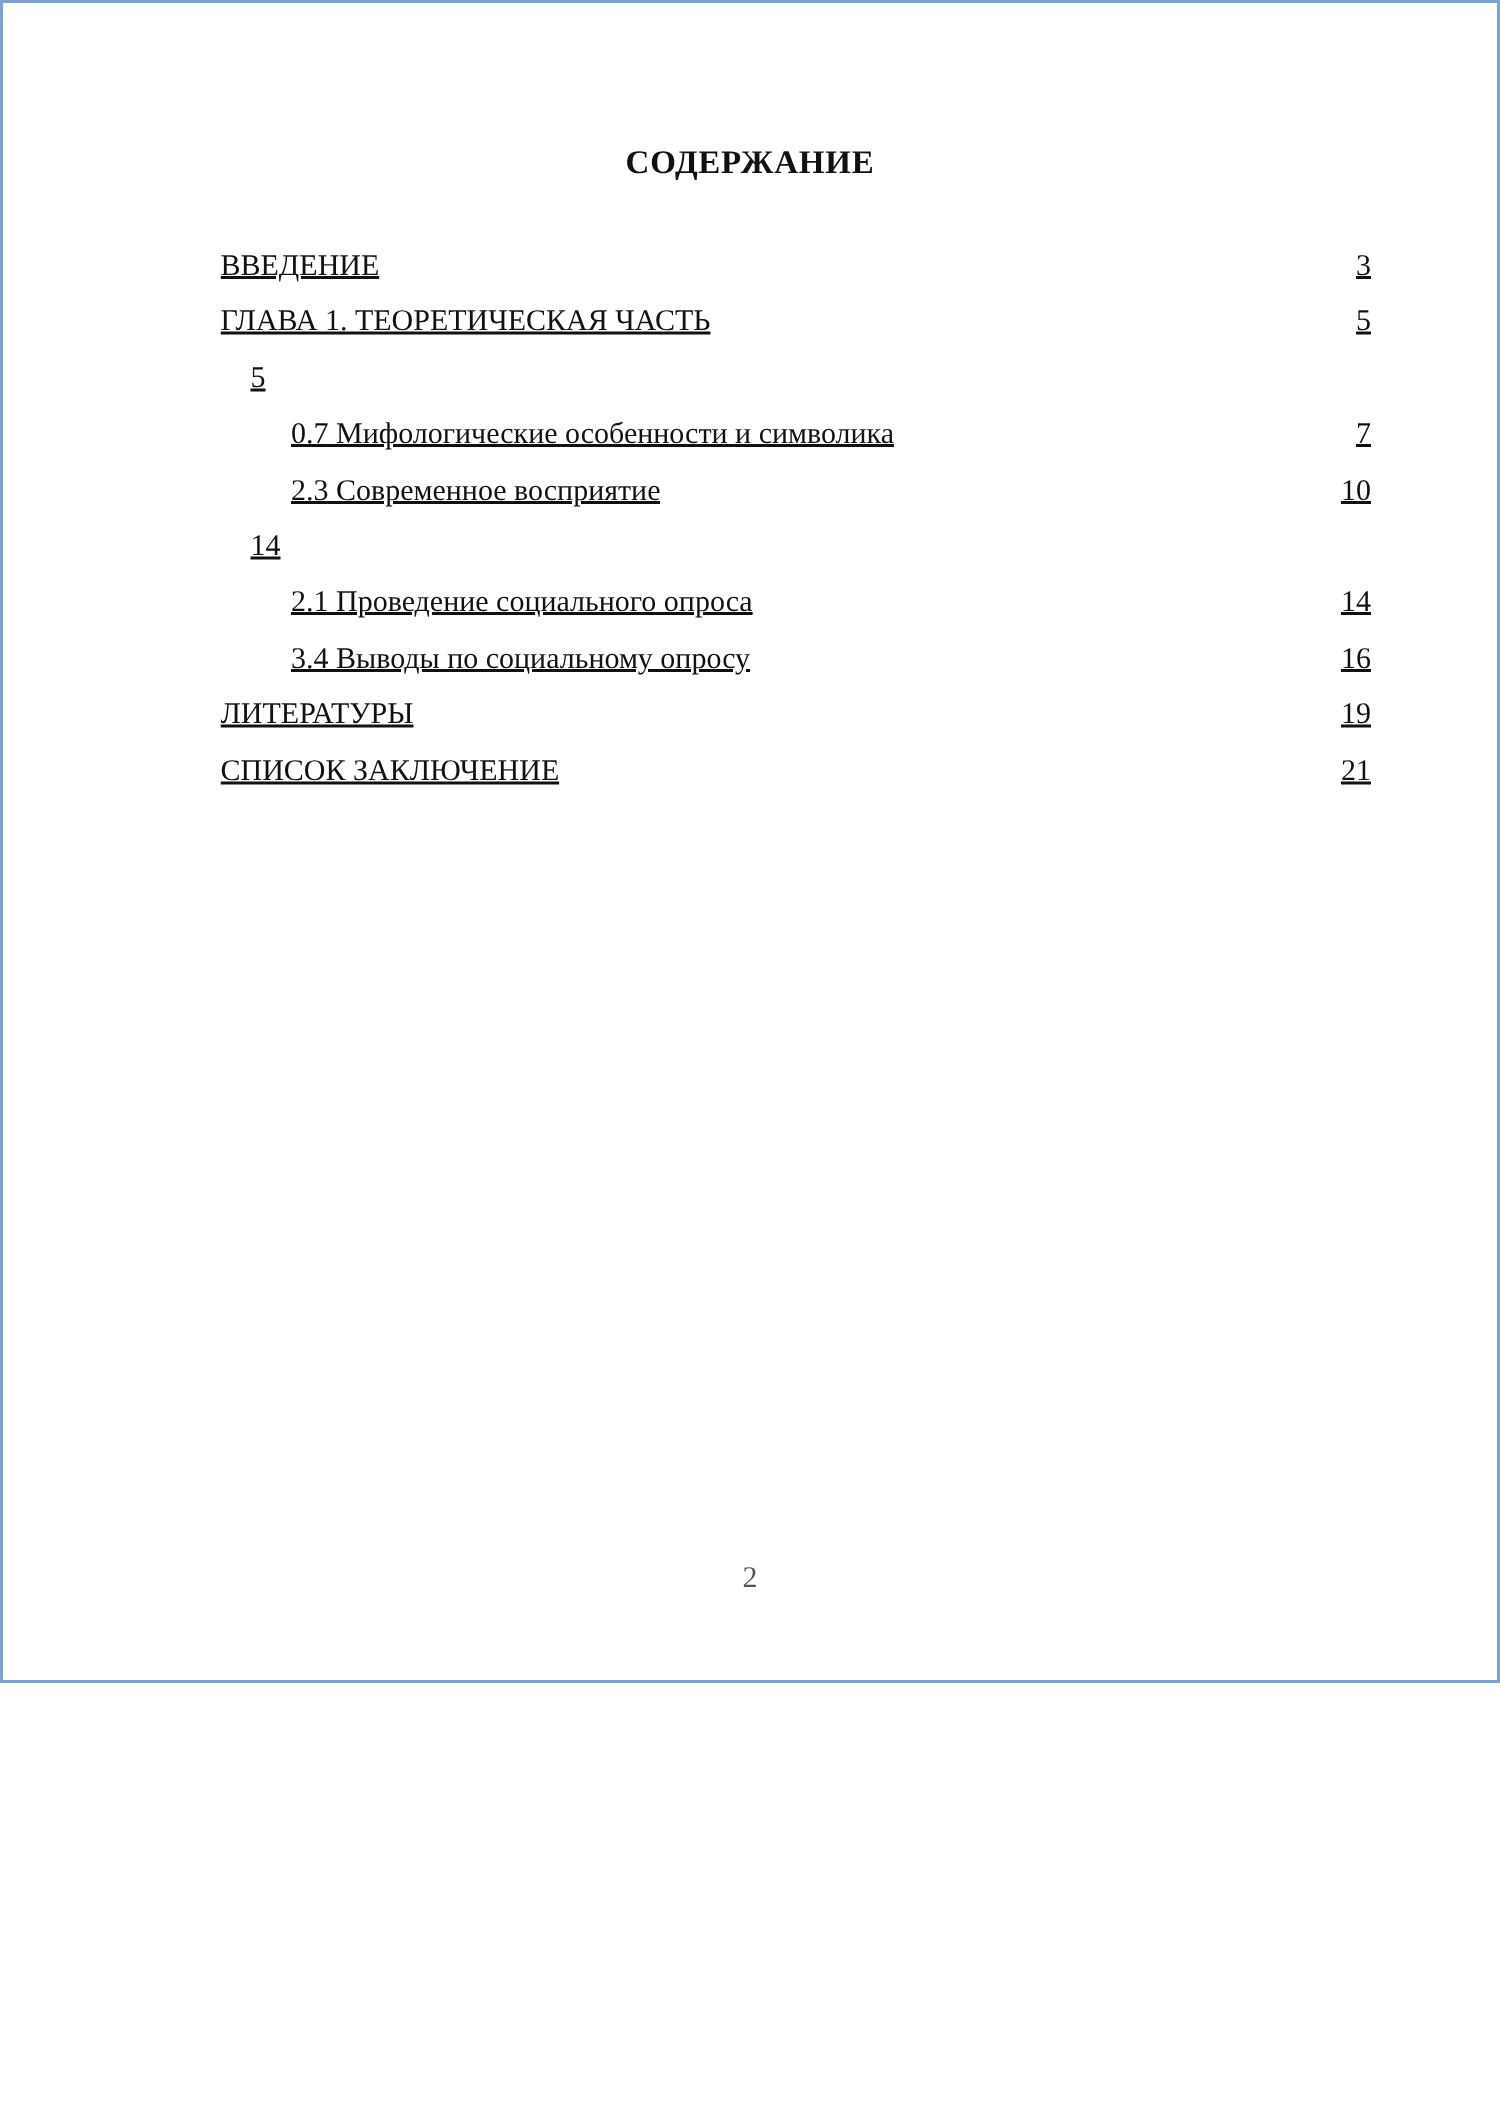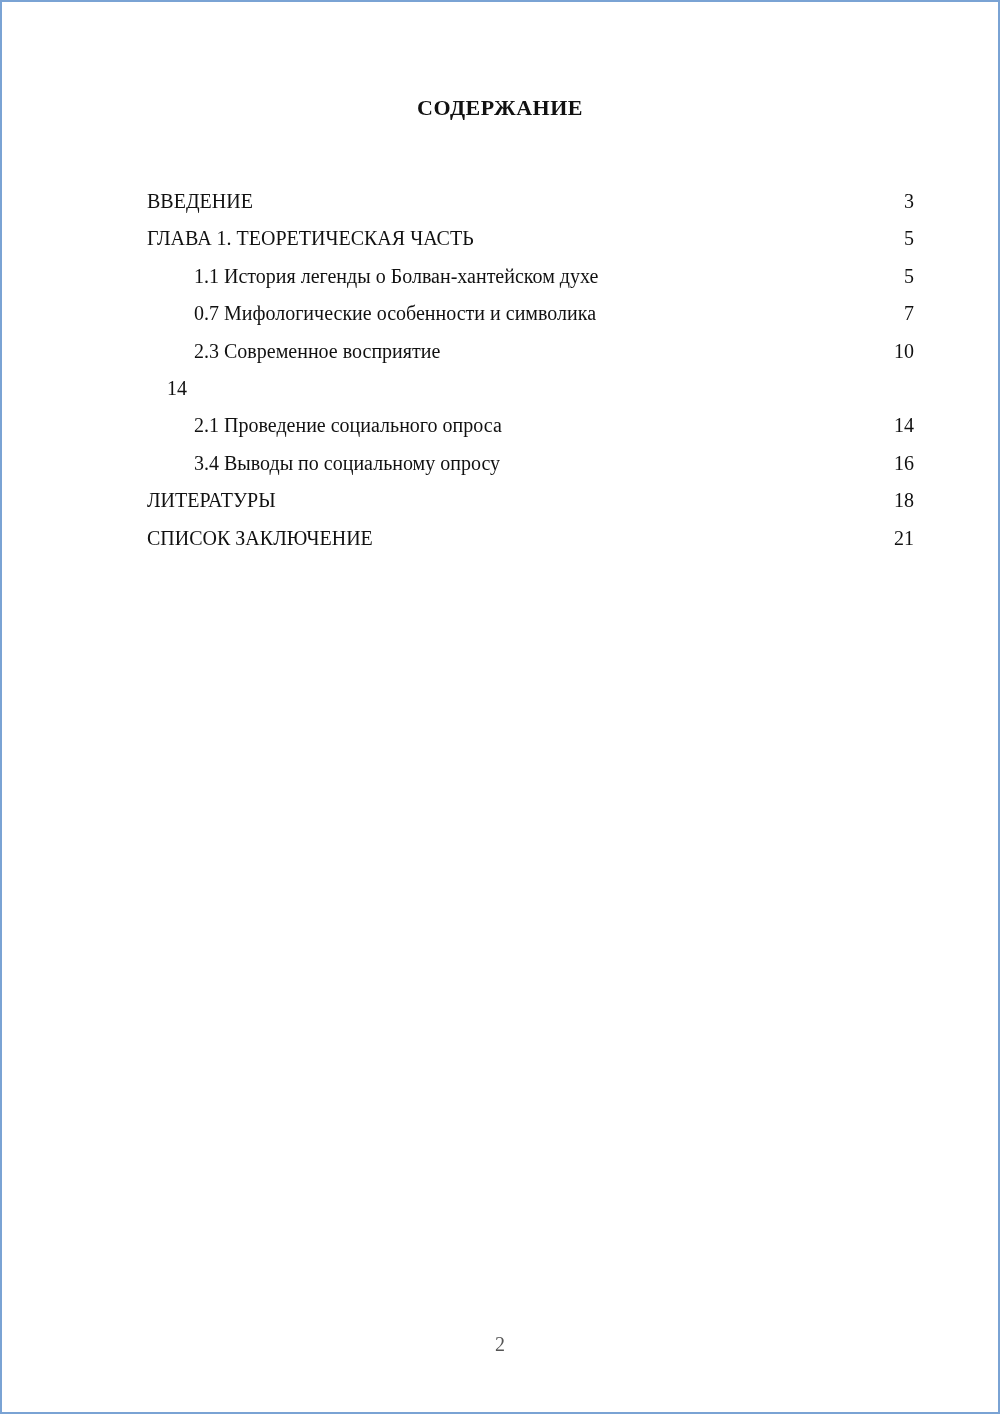--- a/index.html
+++ b/index.html
@@ -3,41 +3,42 @@
 <meta charset="utf-8">
 <style>
   html, body {
     margin: 0;
     padding: 0;
     background: #ffffff;
   }
   .page {
     position: relative;
     width: 1000px;
-    height: 1414px;
+    height: 1122px;
     box-sizing: border-box;
     background: #ffffff;
     border: 2px solid #7aa3d4;
     font-family: "Liberation Serif", "DejaVu Serif", serif;
     color: #111111;
     overflow: hidden;
   }
   .doc-title {
     margin: 0;
     padding-top: 93px;
     text-align: center;
     font-size: 22px;
     font-weight: bold;
     letter-spacing: 0.5px;
     color: #111111;
   }
   .toc {
-    margin-top: 62px;
+    margin-top: 38px;
     margin-left: 145px;
     margin-right: 84px; 
+    text-decoration: underline;
   }
   .toc-row {
     display: flex;
     justify-content: space-between;
     align-items: baseline;
     line-height: 37.4px;
     font-size: 20px;
     white-space: nowrap;
   }
   .toc-row .label {
@@ -72,21 +73,20 @@
   <div class="toc">
       <div class="toc-row level-0">
       <span class="label">ВВЕДЕНИЕ</span>
       <span class="pagenum">3</span>
     </div>
       <div class="toc-row level-0">
       <span class="label">ГЛАВА 1. ТЕОРЕТИЧЕСКАЯ ЧАСТЬ</span>
       <span class="pagenum">5</span>
     </div>
       <div class="toc-row level-1">
-      <span class="label">1.1 История легенды о Болван-хантейском духе</span>
       <span class="pagenum">5</span>
     </div>
       <div class="toc-row level-1">
       <span class="label">0.7 Мифологические особенности и символика</span>
       <span class="pagenum">7</span>
     </div>
       <div class="toc-row level-1">
       <span class="label">2.3 Современное восприятие</span>
       <span class="pagenum">10</span>
     </div>
@@ -96,21 +96,21 @@
       <div class="toc-row level-1">
       <span class="label">2.1 Проведение социального опроса</span>
       <span class="pagenum">14</span>
     </div>
       <div class="toc-row level-1">
       <span class="label">3.4 Выводы по социальному опросу</span>
       <span class="pagenum">16</span>
     </div>
       <div class="toc-row level-0">
       <span class="label">ЛИТЕРАТУРЫ</span>
-      <span class="pagenum">18</span>
+      <span class="pagenum">19</span>
     </div>
       <div class="toc-row level-0">
       <span class="label">СПИСОК ЗАКЛЮЧЕНИЕ</span>
       <span class="pagenum">21</span>
     </div>
     </div>
 
   <div class="footer-pagenum">2</div>
 
 </div>

